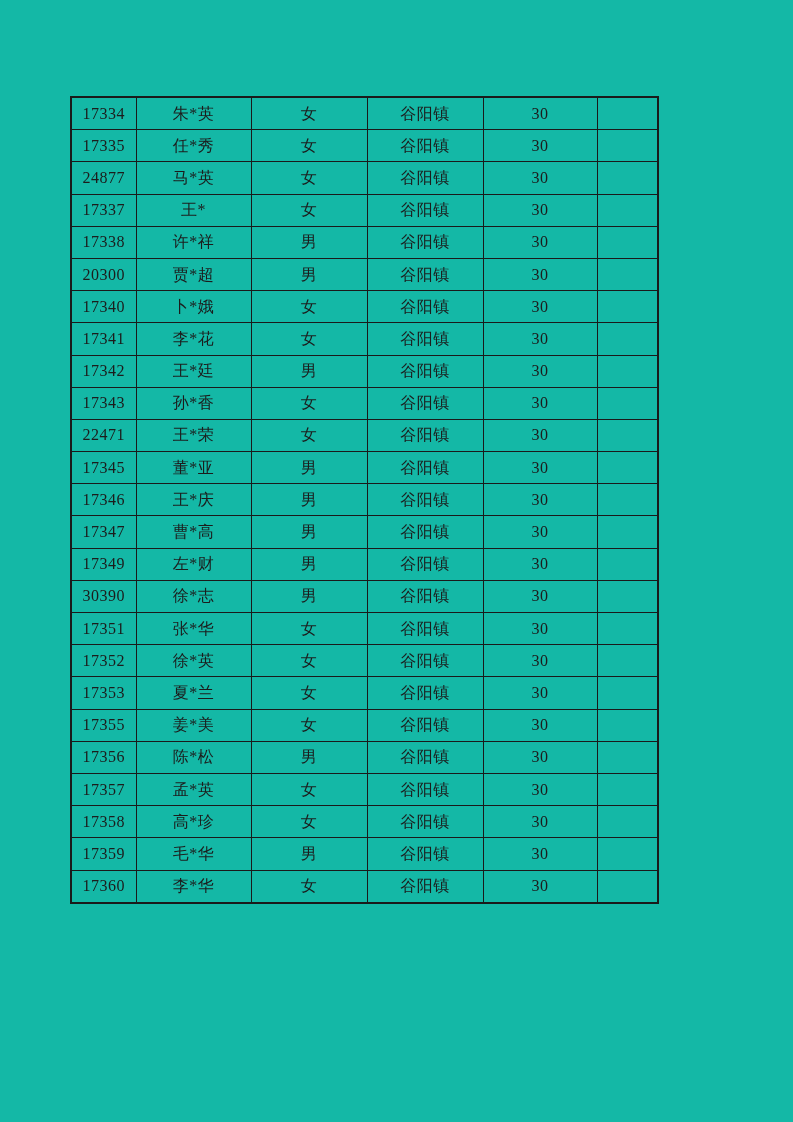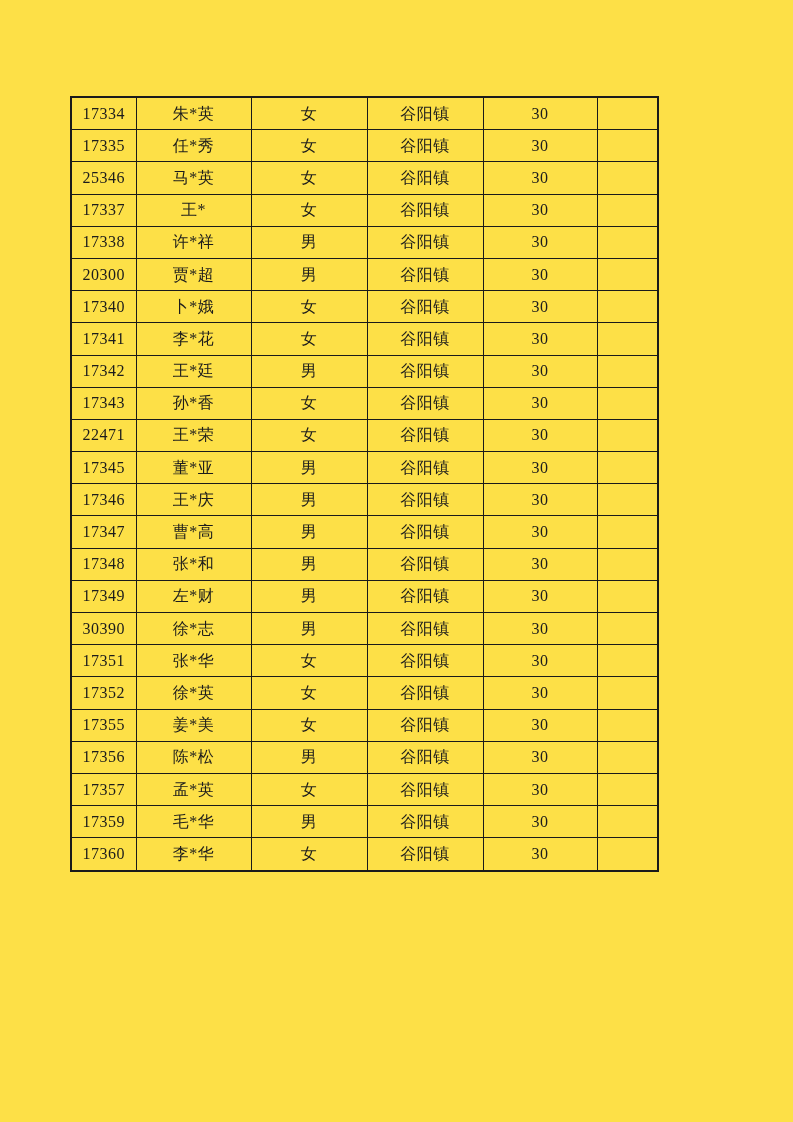--- a/index.html
+++ b/index.html
@@ -13,21 +13,21 @@
     position: relative;
     font-family: "Liberation Serif", "DejaVu Serif", serif;
     color: #1c1c1c;
     overflow: hidden;
   }
   .page {
     position: absolute;
     left: 0; top: 0;
     width: 793px;
     height: 1122px;
-    background: #fde047;
+    background: #14b8a6;
   }
   table.records {
     position: absolute;
     left: 70px;
     top: 96px;
     width: 588px;
     border-collapse: collapse;
     table-layout: fixed;
     border: 2px solid #1a1a1a;
   }
@@ -74,21 +74,21 @@
         </tr>
         <tr>
           <td>17335</td>
           <td>任*秀</td>
           <td>女</td>
           <td>谷阳镇</td>
           <td>30</td>
           <td></td>
         </tr>
         <tr>
-          <td>25346</td>
+          <td>24877</td>
           <td>马*英</td>
           <td>女</td>
           <td>谷阳镇</td>
           <td>30</td>
           <td></td>
         </tr>
         <tr>
           <td>17337</td>
           <td>王*</td>
           <td>女</td>
@@ -170,28 +170,20 @@
         </tr>
         <tr>
           <td>17347</td>
           <td>曹*高</td>
           <td>男</td>
           <td>谷阳镇</td>
           <td>30</td>
           <td></td>
         </tr>
         <tr>
-          <td>17348</td>
-          <td>张*和</td>
-          <td>男</td>
-          <td>谷阳镇</td>
-          <td>30</td>
-          <td></td>
-        </tr>
-        <tr>
           <td>17349</td>
           <td>左*财</td>
           <td>男</td>
           <td>谷阳镇</td>
           <td>30</td>
           <td></td>
         </tr>
         <tr>
           <td>30390</td>
           <td>徐*志</td>
@@ -210,38 +202,54 @@
         </tr>
         <tr>
           <td>17352</td>
           <td>徐*英</td>
           <td>女</td>
           <td>谷阳镇</td>
           <td>30</td>
           <td></td>
         </tr>
         <tr>
+          <td>17353</td>
+          <td>夏*兰</td>
+          <td>女</td>
+          <td>谷阳镇</td>
+          <td>30</td>
+          <td></td>
+        </tr>
+        <tr>
           <td>17355</td>
           <td>姜*美</td>
           <td>女</td>
           <td>谷阳镇</td>
           <td>30</td>
           <td></td>
         </tr>
         <tr>
           <td>17356</td>
           <td>陈*松</td>
           <td>男</td>
           <td>谷阳镇</td>
           <td>30</td>
           <td></td>
         </tr>
         <tr>
           <td>17357</td>
           <td>孟*英</td>
+          <td>女</td>
+          <td>谷阳镇</td>
+          <td>30</td>
+          <td></td>
+        </tr>
+        <tr>
+          <td>17358</td>
+          <td>高*珍</td>
           <td>女</td>
           <td>谷阳镇</td>
           <td>30</td>
           <td></td>
         </tr>
         <tr>
           <td>17359</td>
           <td>毛*华</td>
           <td>男</td>
           <td>谷阳镇</td>

